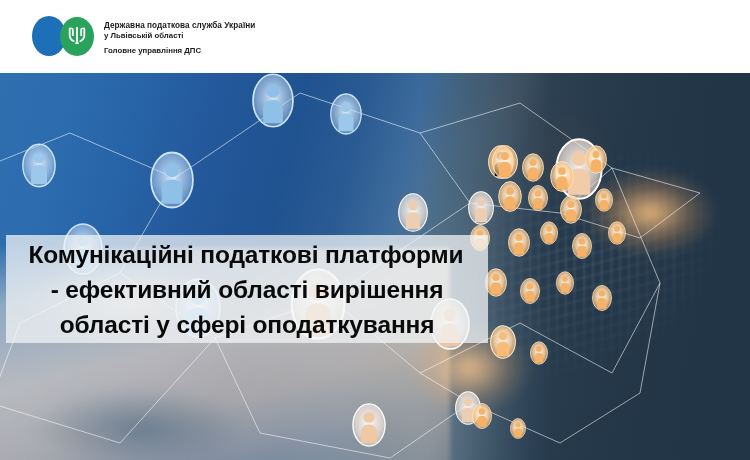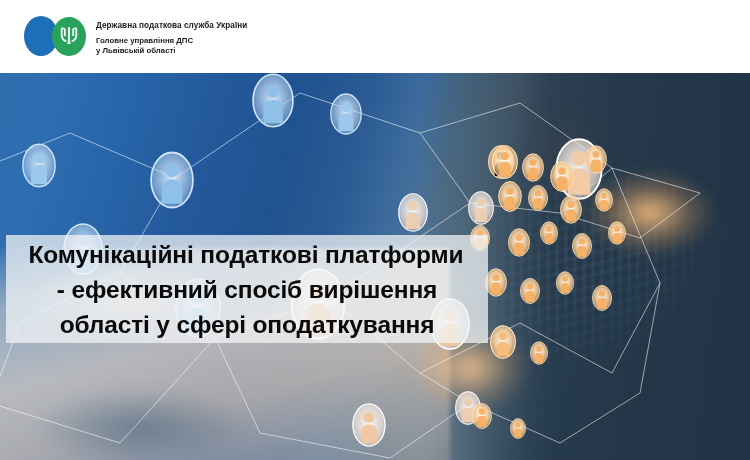--- a/index.html
+++ b/index.html
@@ -5,21 +5,21 @@
   * { margin:0; padding:0; box-sizing:border-box; }
   html,body { width:750px; height:460px; overflow:hidden; background:#fff; }
   body { font-family:"Liberation Sans", sans-serif; }
 
   .page { position:relative; width:750px; height:460px; overflow:hidden; background:#fff; }
 
   
   .header {
     position:absolute; left:0; top:0; width:750px; height:73px;
     background:#ffffff; z-index:40;
-    display:flex; align-items:center;
+    display:flex; align-items:center;padding-left:8px;
   }
   .logo-mark { position:relative; width:62px; height:42px; margin-left:24px; flex:0 0 auto; }
   .logo-circle-blue {
     position:absolute; left:0; top:0; width:34px; height:40px;
     border-radius:50%; background:#1d6fb8;
   }
   .logo-circle-green {
     position:absolute; left:28px; top:1px; width:34px; height:39px;
     border-radius:50%; background:#29a35c;
   }
@@ -135,22 +135,22 @@
           <rect x="16.2" y="4" width="3.6" height="34" rx="1"></rect>
           <path d="M4.2 5 c-1.6 0 -2.6 1.2 -2.6 3 v13 c0 6.5 4.3 11.2 10.6 13.6 l1.2 -3.3 C8.2 29.2 5.2 25.6 5.2 20.6 V9.5 c0 -1 .5 -1.5 1.3 -1.5 .9 0 1.4 .6 1.4 1.6 v12.6 h3.5 V9.2 C11.4 6.6 8.6 5 4.2 5 z"></path>
           <path d="M31.8 5 c1.6 0 2.6 1.2 2.6 3 v13 c0 6.5 -4.3 11.2 -10.6 13.6 l-1.2 -3.3 c5.2 -2.1 8.2 -5.7 8.2 -10.7 V9.5 c0 -1 -.5 -1.5 -1.3 -1.5 -.9 0 -1.4 .6 -1.4 1.6 v12.6 h-3.5 V9.2 C24.6 6.6 27.4 5 31.8 5 z"></path>
           <path d="M18 34.6 c-2.2 0 -4 1.1 -4 1.1 l1.3 2.6 c.8 -.4 1.7 -.6 2.7 -.6 1 0 1.9 .2 2.7 .6 l1.3 -2.6 s-1.8 -1.1 -4 -1.1 z"></path>
         </g>
       </svg>
     </div>
 
     <div class="logo-text">
       <div class="org-line1">Державна податкова служба України</div>
+      <div class="org-line2" style="margin-top:0">у Львівській області</div>
       <div class="org-line2">Головне управління ДПС</div>
-      <div class="org-line2" style="margin-top:0">у Львівській області</div>
     </div>
   </div>
 
   <div class="hero">
 
     <div class="bg-base"></div>
     <div class="bg-person"></div>
     <div class="bg-dark-right"></div>
     <div class="bg-grid"></div>
     <div class="bg-hand"></div>
@@ -233,18 +233,18 @@
         <use href="#node" x="592" y="212" width="20" height="26" style="--nf:url(#gWarm);--ns:#ffe4bd;--np:#f6b268"></use>
         <use href="#node" x="490" y="252" width="26" height="34" style="--nf:url(#gWarm);--ns:#fff0d8;--np:#f8bc7a"></use>
         <use href="#node" x="530" y="268" width="18" height="24" style="--nf:url(#gWarm);--ns:#ffe4bd;--np:#f6b268"></use>
         <use href="#node" x="472" y="330" width="20" height="26" style="--nf:url(#gWarm);--ns:#ffe4bd;--np:#f6b268"></use>
         <use href="#node" x="510" y="345" width="16" height="21" style="--nf:url(#gWarm);--ns:#ffe4bd;--np:#f6b268"></use>
       </g>
     </svg>
 
     <div class="title-panel">
       <div class="title-line l1">Комунікаційні податкові платформи</div>
-      <div class="title-line">- ефективний спосіб вирішення</div>
+      <div class="title-line">- ефективний області вирішення</div>
       <div class="title-line">області у сфері оподаткування</div>
     </div>
 
   </div>
 </div>
 
 </body></html>

